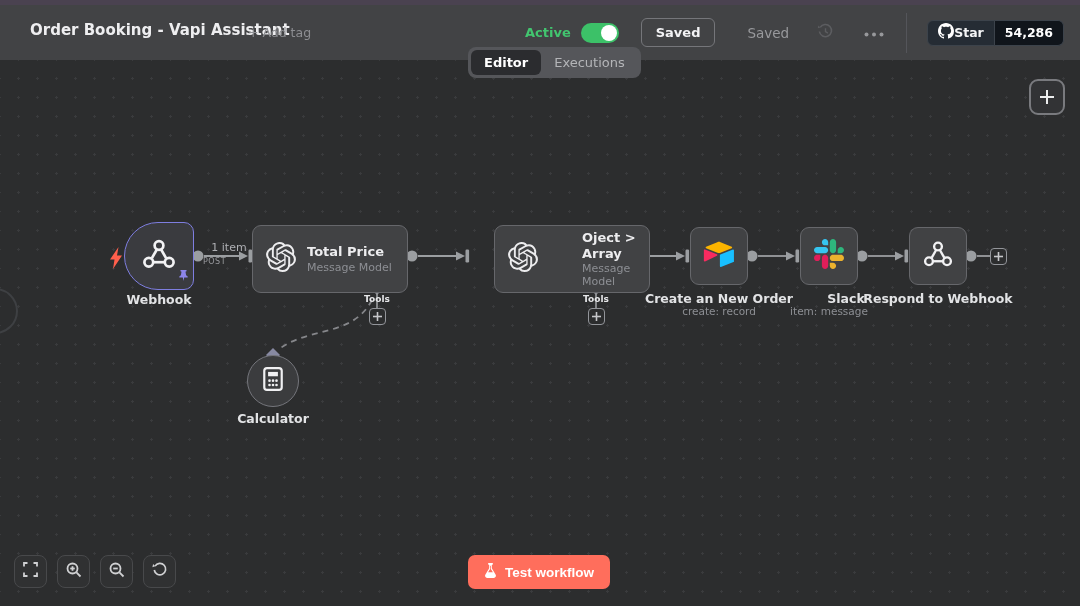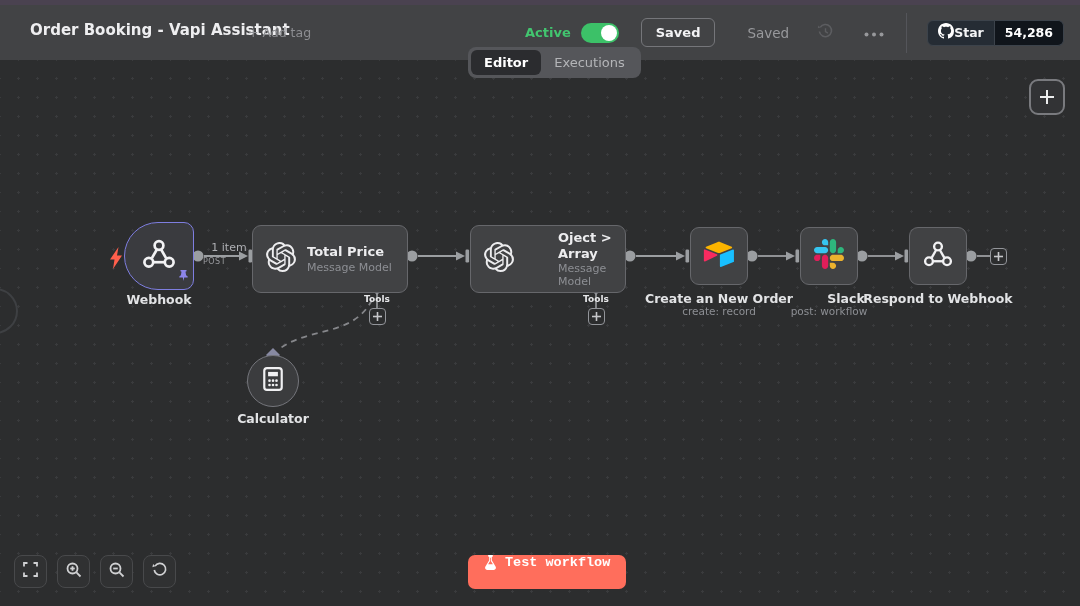--- a/index.html
+++ b/index.html
@@ -66,22 +66,22 @@
   #canvas-add-btn { position:absolute; left:1029px; top:19px; width:36px; height:36px; background:#323335;
     border:2px solid #797a7e; border-radius:9px; display:flex; align-items:center; justify-content:center;
     cursor:pointer; }
   #edge-circle { position:absolute; left:-28px; top:228px; width:46px; height:46px; border-radius:50%;
     border:2px solid #3e4043; }
 
   
   .zoom-btn { position:absolute; top:495px; width:33px; height:33px; border-radius:8px; background:#303132;
     border:1px solid #48494b; display:flex; align-items:center; justify-content:center; cursor:pointer; }
   #test-workflow-btn { position:absolute; left:468px; top:495px; height:34px; padding:0 16px;
-    background:#ff6e5c; border:none; border-radius:7px; display:flex; gap:8px;
-    color:#ffffff; font-size:13.5px; font-weight:700; cursor:pointer; font-family:Liberation Mono, monospace; }
+    background:#ff6e5c; border:none; border-radius:7px; display:flex; align-items:center; gap:8px;
+    color:#ffffff; font-size:13.5px; font-weight:700; cursor:pointer; font-family:Liberation Sans, sans-serif; }
 </style>
 </head>
 <body>
 
 <div id="top-strip"></div>
 
 <div id="header">
   <div id="wf-title">Order Booking - Vapi Assistant</div>
   <div id="add-tag">+ Add tag</div>
   <div class="hdr-right">
@@ -218,21 +218,21 @@
     </div>
   </div>
   <div class="tools-label" style="left:357px; top:234px;">Tools</div>
   <div class="plus-chip" style="left:368.5px; top:248px;">
     <svg width="9" height="9" viewBox="0 0 9 9" stroke="#c6c7ca" stroke-width="1.6">
         <line x1="4.5" y1="0" x2="4.5" y2="9"></line>
         <line x1="0" y1="4.5" x2="9" y2="4.5"></line>
       </svg>
   </div>
 
-  <div class="node-llm" style="left:470px; top:165px;gap:44px;">
+  <div class="node-llm" style="left:494px; top:165px;gap:44px;">
     <span>
       <svg width="30" height="30" viewBox="0 0 24 24">
           <path fill="#ececee" d="M22.2819 9.8211a5.9847 5.9847 0 0 0-.5157-4.9108 6.0462 6.0462 0 0 0-6.5098-2.9A6.0651 6.0651 0 0 0 4.9807 4.1818a5.9847 5.9847 0 0 0-3.9977 2.9 6.0462 6.0462 0 0 0 .7427 7.0966 5.98 5.98 0 0 0 .511 4.9107 6.051 6.051 0 0 0 6.5146 2.9001A5.9847 5.9847 0 0 0 13.2599 24a6.0557 6.0557 0 0 0 5.7718-4.2058 5.9894 5.9894 0 0 0 3.9977-2.9001 6.0557 6.0557 0 0 0-.7475-7.073zm-9.022 12.6081a4.4755 4.4755 0 0 1-2.8764-1.0408l.1419-.0804 4.7783-2.7582a.7948.7948 0 0 0 .3927-.6813v-6.7369l2.02 1.1686a.071.071 0 0 1 .038.0615v5.5826a4.504 4.504 0 0 1-4.4945 4.4849zm-9.6607-4.1254a4.4708 4.4708 0 0 1-.5346-3.0137l.142.0852 4.783 2.7582a.7712.7712 0 0 0 .7806 0l5.8428-3.3685v2.3324a.0804.0804 0 0 1-.0332.0615L9.74 19.9502a4.4992 4.4992 0 0 1-6.1408-1.6464zM2.3408 7.8956a4.485 4.485 0 0 1 2.3655-1.9728V11.6a.7664.7664 0 0 0 .3879.6765l5.8144 3.3543-2.0201 1.1685a.0757.0757 0 0 1-.071 0l-4.8303-2.7865A4.504 4.504 0 0 1 2.3408 7.8956zm16.5963 3.8558L13.1038 8.364 15.1192 7.2a.0757.0757 0 0 1 .071 0l4.8303 2.7913a4.4944 4.4944 0 0 1-.6765 8.1042v-5.6772a.79.79 0 0 0-.407-.5569zm2.0107-3.0231l-.142-.0852-4.7735-2.7818a.7759.7759 0 0 0-.7854 0L9.409 9.2297V6.8974a.0662.0662 0 0 1 .0284-.0615l4.8303-2.7866a4.4992 4.4992 0 0 1 6.6802 4.66zM8.3065 12.863l-2.02-1.1638a.0804.0804 0 0 1-.038-.0567V6.0742a4.4992 4.4992 0 0 1 7.3757-3.4537l-.142.0805L8.704 5.459a.7948.7948 0 0 0-.3927.6813zm1.0976-2.3654l2.602-1.4998 2.6069 1.4998v2.9994l-2.5974 1.4997-2.6067-1.4997z"></path>
         </svg>
     </span>
     <div>
       <div class="llm-title">Oject &gt; Array</div>
       <div class="llm-sub">Message Model</div>
     </div>
   </div>
@@ -260,21 +260,21 @@
     <span>
       <svg width="30" height="30" viewBox="0 0 122.8 122.8">
         <path fill="#E01E5A" d="M25.8 77.6c0 7.1-5.8 12.9-12.9 12.9S0 84.7 0 77.6s5.8-12.9 12.9-12.9h12.9v12.9zM32.3 77.6c0-7.1 5.8-12.9 12.9-12.9s12.9 5.8 12.9 12.9v32.3c0 7.1-5.8 12.9-12.9 12.9s-12.9-5.8-12.9-12.9V77.6z"></path>
         <path fill="#36C5F0" d="M45.2 25.8c-7.1 0-12.9-5.8-12.9-12.9S38.1 0 45.2 0s12.9 5.8 12.9 12.9v12.9H45.2zM45.2 32.3c7.1 0 12.9 5.8 12.9 12.9s-5.8 12.9-12.9 12.9H12.9C5.8 58.1 0 52.3 0 45.2s5.8-12.9 12.9-12.9h32.3z"></path>
         <path fill="#2EB67D" d="M97 45.2c0-7.1 5.8-12.9 12.9-12.9s12.9 5.8 12.9 12.9-5.8 12.9-12.9 12.9H97V45.2zM90.5 45.2c0 7.1-5.8 12.9-12.9 12.9s-12.9-5.8-12.9-12.9V12.9C64.7 5.8 70.5 0 77.6 0s12.9 5.8 12.9 12.9v32.3z"></path>
         <path fill="#ECB22E" d="M77.6 97c7.1 0 12.9 5.8 12.9 12.9s-5.8 12.9-12.9 12.9-12.9-5.8-12.9-12.9V97h12.9zM77.6 90.5c-7.1 0-12.9-5.8-12.9-12.9s5.8-12.9 12.9-12.9h32.3c7.1 0 12.9 5.8 12.9 12.9s-5.8 12.9-12.9 12.9H77.6z"></path>
       </svg>
     </span>
   </div>
   <div class="node-label" style="left:786px; top:231px; width:120px;">Slack</div>
-  <div class="node-sub-label" style="left:769px; top:245px; width:120px;">post: workflow</div>
+  <div class="node-sub-label" style="left:769px; top:245px; width:120px;">item: message</div>
 
   <div class="node-small" style="left:909px; top:167px;">
     <span>
       <svg width="32" height="30" viewBox="0 0 24 24" fill="none" stroke="#f2f2f4" stroke-width="1.9">
         <circle cx="12" cy="6" r="3.1"></circle>
           <circle cx="4.8" cy="17.8" r="3.1"></circle>
           <circle cx="19.2" cy="17.8" r="3.1"></circle>
         <path d="M10.5 8.8 L7 14.9"></path>
           <path d="M13.5 8.8 L17 14.9"></path>
           <path d="M7.9 17.8 H16.1"></path>

